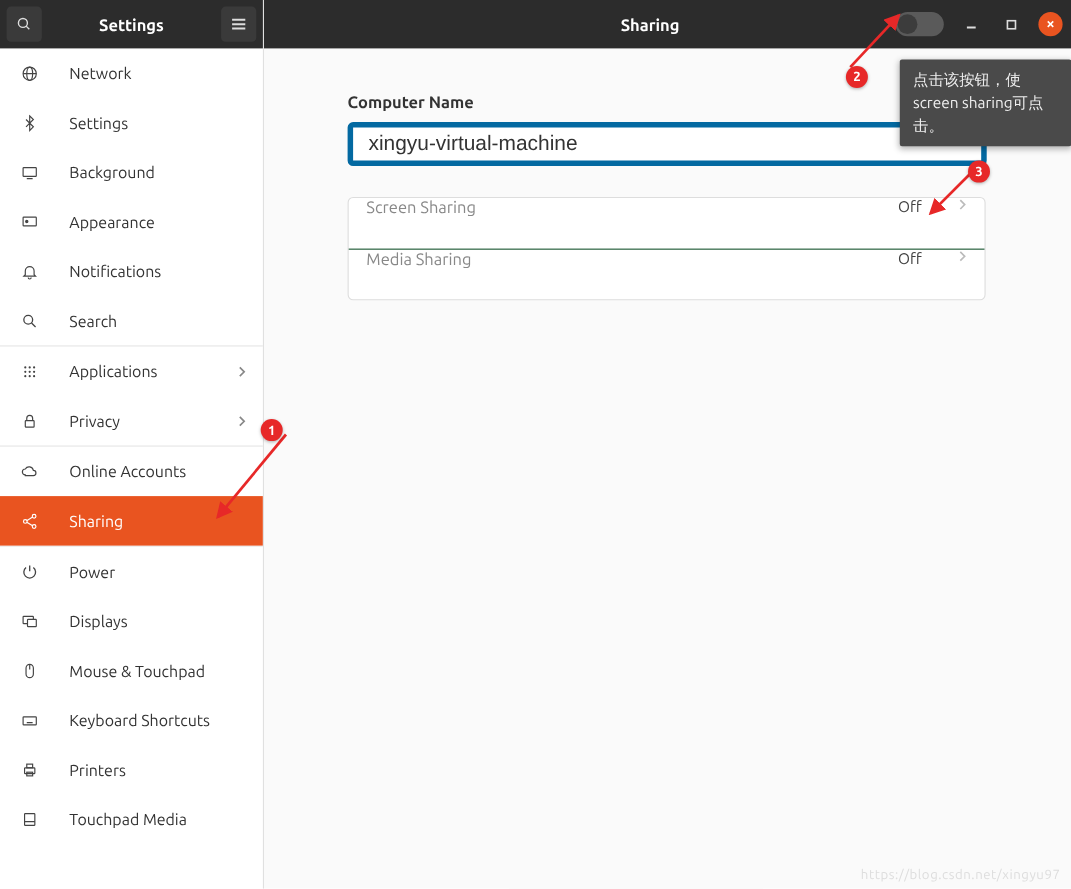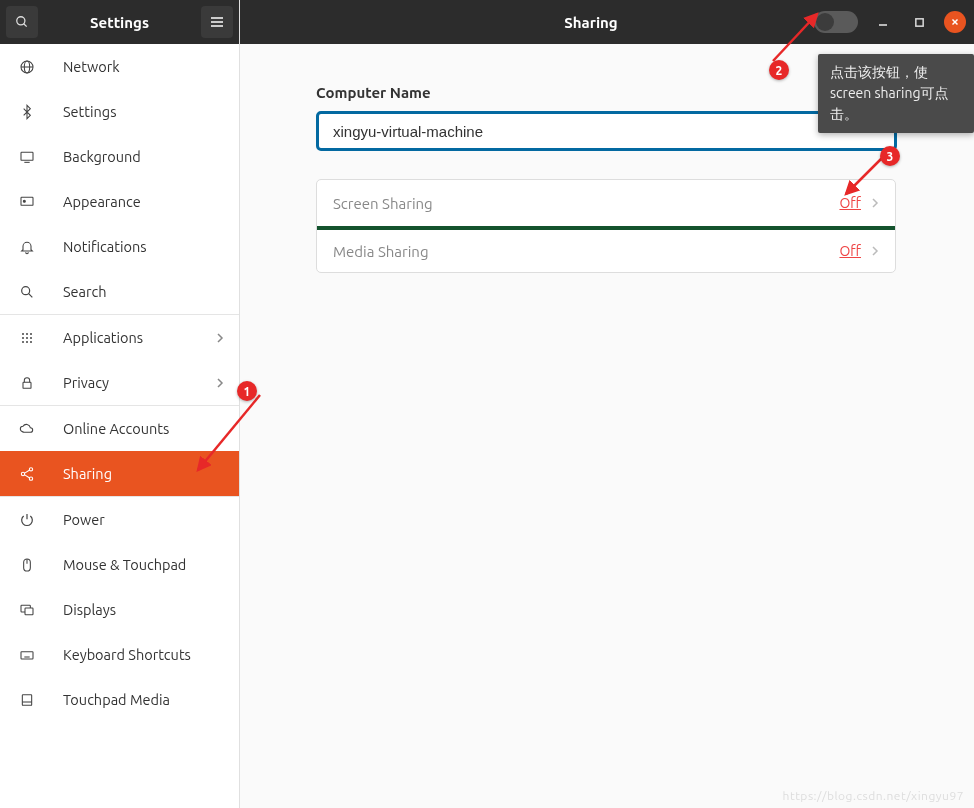--- a/index.html
+++ b/index.html
@@ -29,27 +29,27 @@
     .header-controls { display: flex; align-items: center; gap: 14px; }
     
     .toggle { width: 44px; height: 22px; background: #5a5a5a; border-radius: 11px; position: relative; cursor: pointer; }
     .toggle-knob { width: 18px; height: 18px; background: #3c3c3c; border-radius: 50%; position: absolute; top: 2px; left: 2px; }
     
     .win-btn { width: 22px; height: 22px; display: flex; align-items: center; justify-content: center; cursor: pointer; color: #fff; }
     .win-btn.close { background: #e95420; border-radius: 50%; width: 22px; height: 22px; }
     
     .content { padding: 40px 76px; }
     .field-label { font-size: 15px; font-weight: 700; color: #333; margin-bottom: 10px; }
-    .text-input { width: 581px; height: 40px; border: 3px solid #0369a1; border-radius: 5px; padding: 0 14px; font-size: 15px; color: #333; background: #fff; outline: none; }
+    .text-input { width: 581px; height: 40px; border: 5px solid #0369a1; border-radius: 5px; padding: 0 14px; font-size: 19px; color: #333; background: #fff; outline: none; }
     
     .list-group { width: 580px; border: 1px solid #ddd; border-radius: 5px; margin-top: 28px; background: #fff; }
-    .list-row { height: 46px; display: flex; align-items: center; padding: 0 16px; cursor: pointer; color: #888; font-size: 15px; }
-    .list-row + .list-row { border-top: 4px solid #14532d; }
+    .list-row { height: 46px; display: flex; align-items: flex-start; padding: 0 16px; cursor: pointer; color: #888; font-size: 15px; gap: 23px; }
+    .list-row + .list-row { border-top: 1px solid #14532d; }
     .list-row .row-label { flex: 1; }
-    .list-row .row-status { color: #ef4444; margin-right: 10px; font-size: 14px; text-decoration: underline; }
+    .list-row .row-status { color: #404040; margin-right: 10px; font-size: 14px; }
     .list-row .row-chevron { color: #bbb; }
     
     
     .anno-badge { position: absolute; width: 20px; height: 20px; background: #e72828; border-radius: 50%; color: #fff; font-size: 12px; font-weight: bold; display: flex; align-items: center; justify-content: center; z-index: 50; box-shadow: 0 1px 3px rgba(0,0,0,0.3); }
     .anno-arrow { position: absolute; z-index: 40; pointer-events: none; }
     .tooltip-box { position: absolute; background: #4a4a4a; color: #eee; padding: 8px 12px; font-size: 14px; line-height: 1.5; border-radius: 2px; z-index: 45; box-shadow: 0 2px 6px rgba(0,0,0,0.3); top: 54px; right: 0; width: 156px; }
     
     .watermark { position: absolute; bottom: 6px; right: 10px; color: #ddd; font-size: 12px; letter-spacing: 0.5px; margin-left: 18px; }
     
     svg { display: block; }
@@ -207,50 +207,60 @@
               <path d="M12 3v8"></path>
               <path d="M7 6a8 8 0 1010 0"></path>
             </svg>
           </span>
         <span class="label">Power</span>
       </div>
 
       <div class="sidebar-item">
         <span class="icon-slot">
             <svg width="16" height="16" viewBox="0 0 24 24" fill="none" stroke="#444" stroke-width="1.6">
+              <rect x="3" y="5" width="14" height="10" rx="1"></rect>
+              <rect x="9" y="9" width="12" height="10" rx="1" fill="#fff"></rect>
+            </svg>
+          </span>
+        <span class="label">Displays</span>
+      </div>
+
+      <div class="sidebar-item">
+        <span class="icon-slot">
+            <svg width="16" height="16" viewBox="0 0 24 24" fill="none" stroke="#444" stroke-width="1.6">
               <rect x="7" y="3" width="10" height="18" rx="5"></rect>
               <line x1="12" y1="3" x2="12" y2="10"></line>
             </svg>
           </span>
         <span class="label">Mouse &amp; Touchpad</span>
-      </div>
-
-      <div class="sidebar-item">
-        <span class="icon-slot">
-            <svg width="16" height="16" viewBox="0 0 24 24" fill="none" stroke="#444" stroke-width="1.6">
-              <rect x="3" y="5" width="14" height="10" rx="1"></rect>
-              <rect x="9" y="9" width="12" height="10" rx="1" fill="#fff"></rect>
-            </svg>
-          </span>
-        <span class="label">Displays</span>
       </div>
 
       <div class="sidebar-item">
         <span class="icon-slot">
             <svg width="16" height="16" viewBox="0 0 24 24" fill="none" stroke="#444" stroke-width="1.6">
               <rect x="3" y="7" width="18" height="11" rx="1"></rect>
               <line x1="7" y1="11" x2="7" y2="11"></line>
               <line x1="11" y1="11" x2="11" y2="11"></line>
               <line x1="15" y1="11" x2="15" y2="11"></line>
               <line x1="8" y1="15" x2="16" y2="15"></line>
             </svg>
           </span>
         <span class="label">Keyboard Shortcuts</span>
       </div>
 
+      <div class="sidebar-item">
+        <span class="icon-slot">
+            <svg width="16" height="16" viewBox="0 0 24 24" fill="none" stroke="#444" stroke-width="1.6">
+              <rect x="5" y="9" width="14" height="8" rx="1"></rect>
+              <rect x="8" y="4" width="8" height="5"></rect>
+              <rect x="8" y="15" width="8" height="5"></rect>
+            </svg>
+          </span>
+        <span class="label">Printers</span>
+      </div>
 
       <div class="sidebar-item">
         <span class="icon-slot">
             <svg width="16" height="16" viewBox="0 0 24 24" fill="none" stroke="#444" stroke-width="1.6">
               <rect x="5" y="4" width="14" height="16" rx="1"></rect>
               <line x1="5" y1="15" x2="19" y2="15"></line>
             </svg>
           </span>
         <span class="label">Touchpad Media</span>
       </div>

